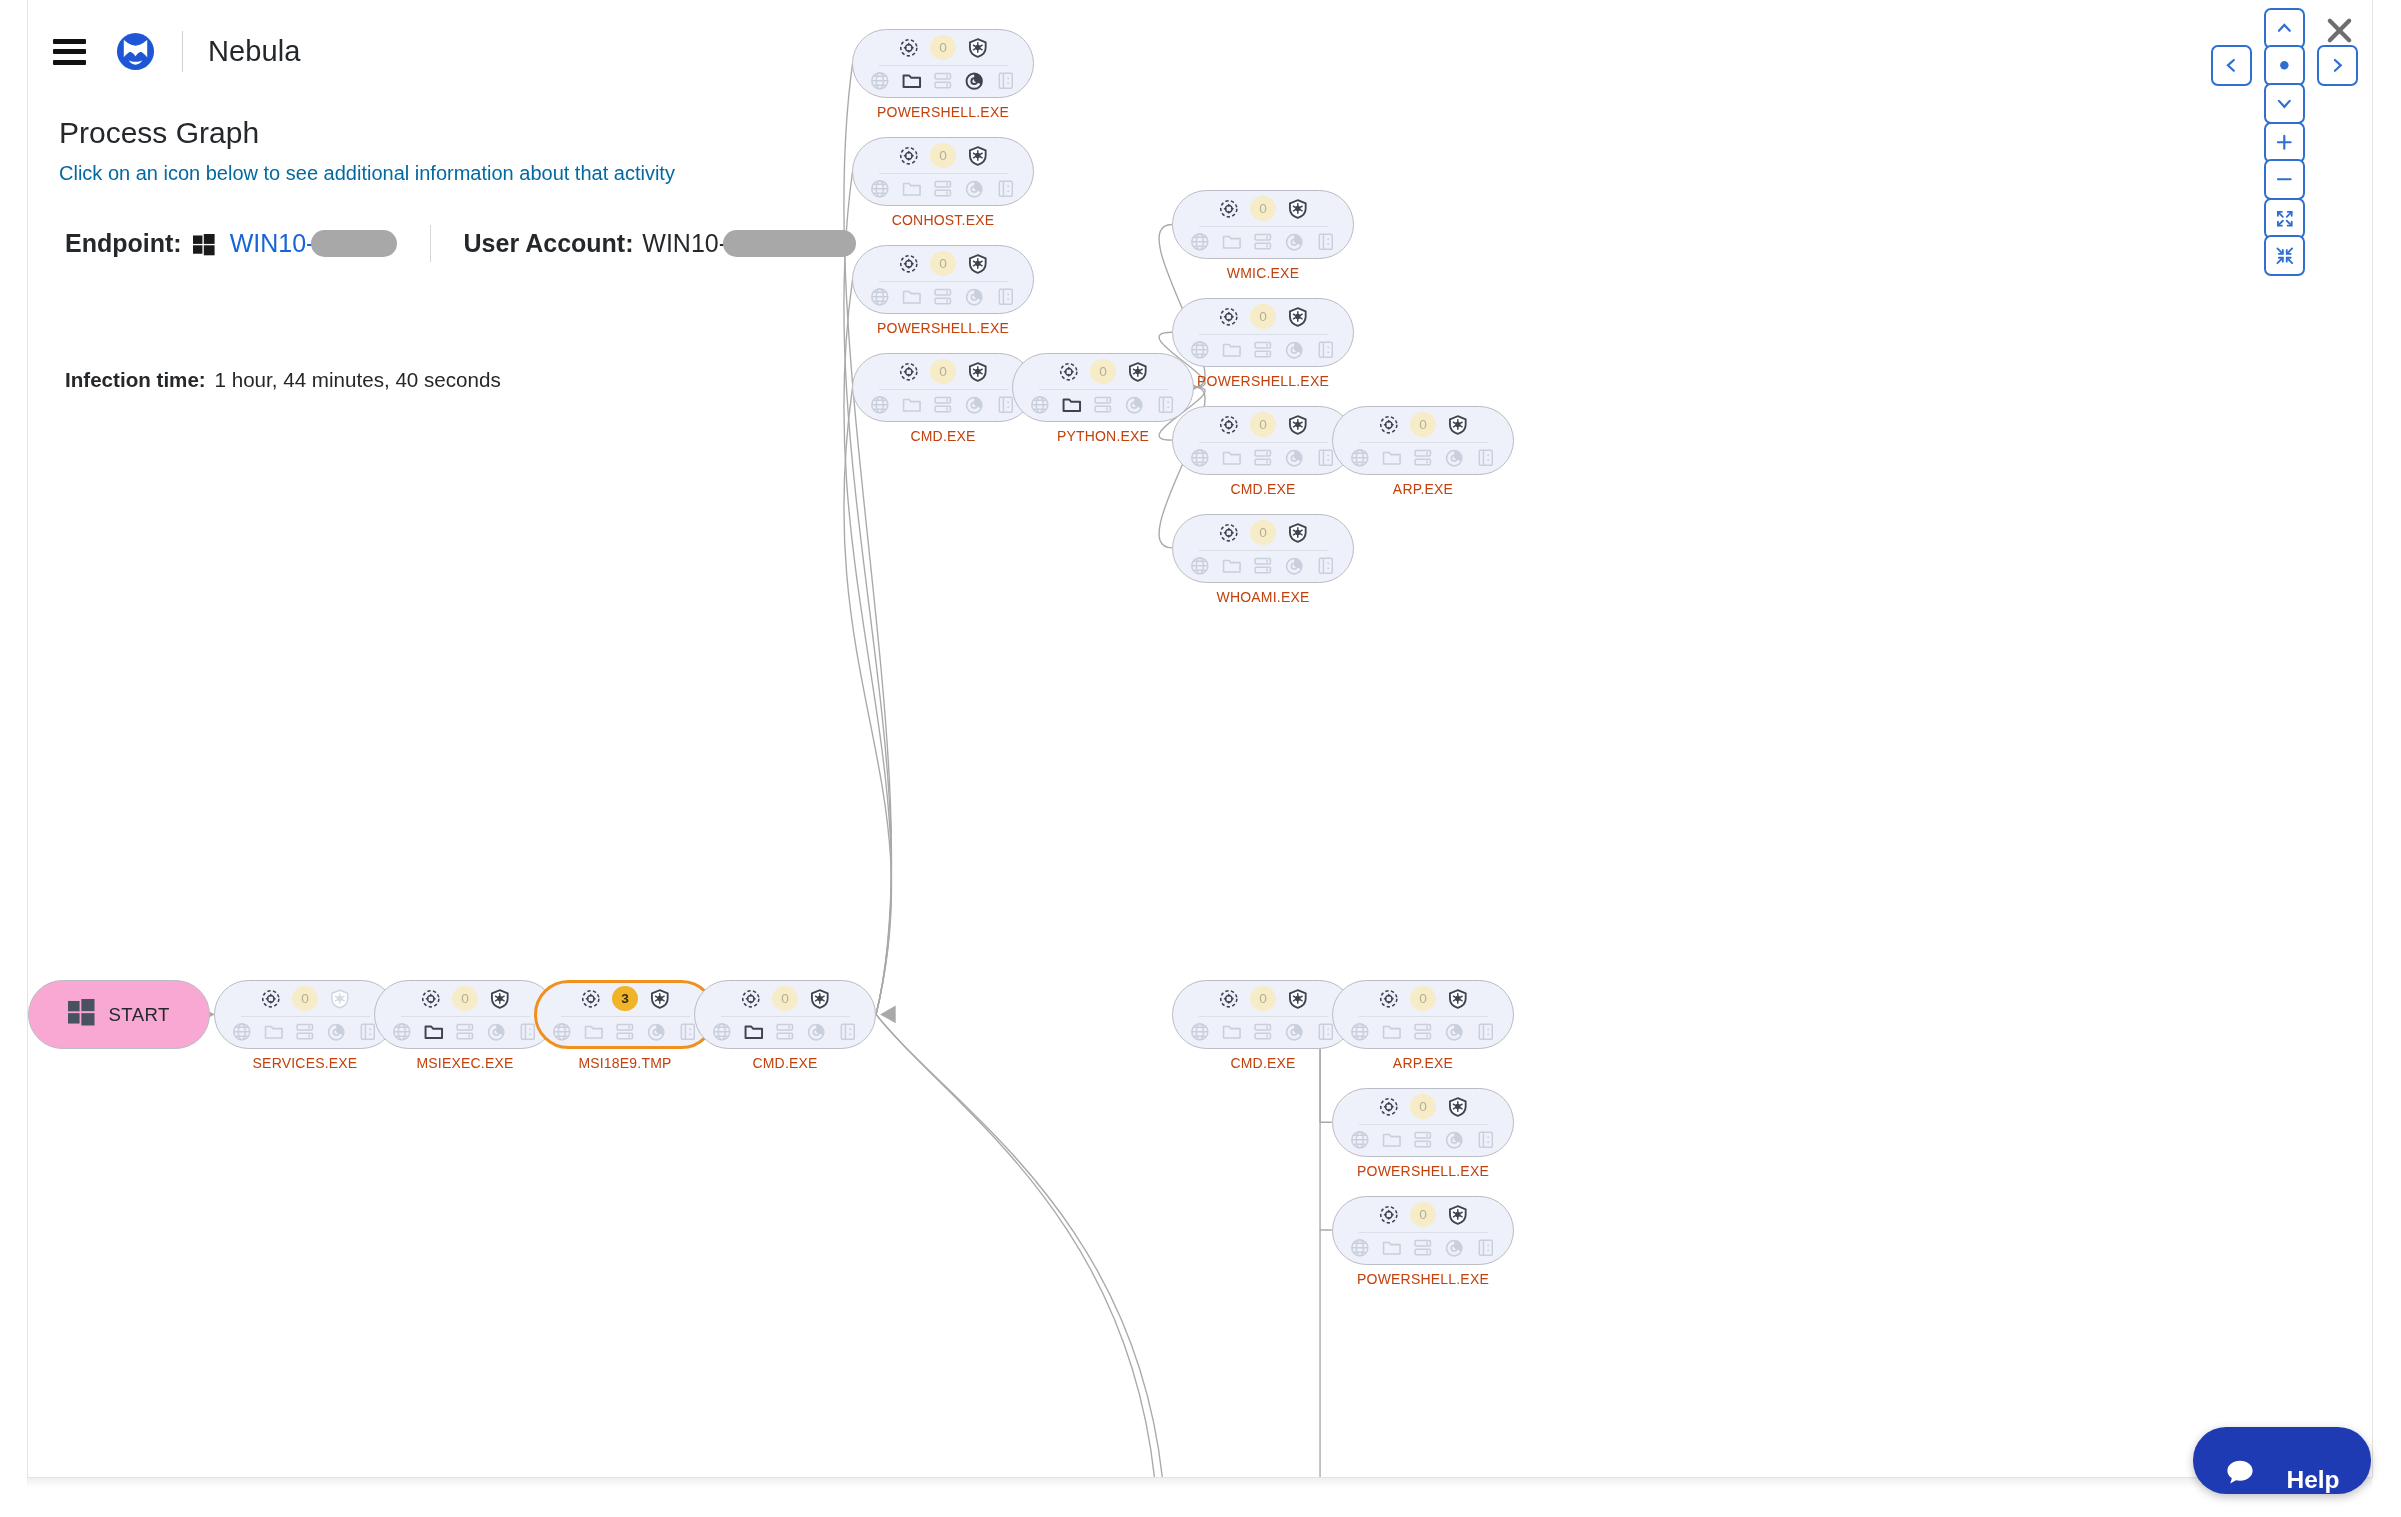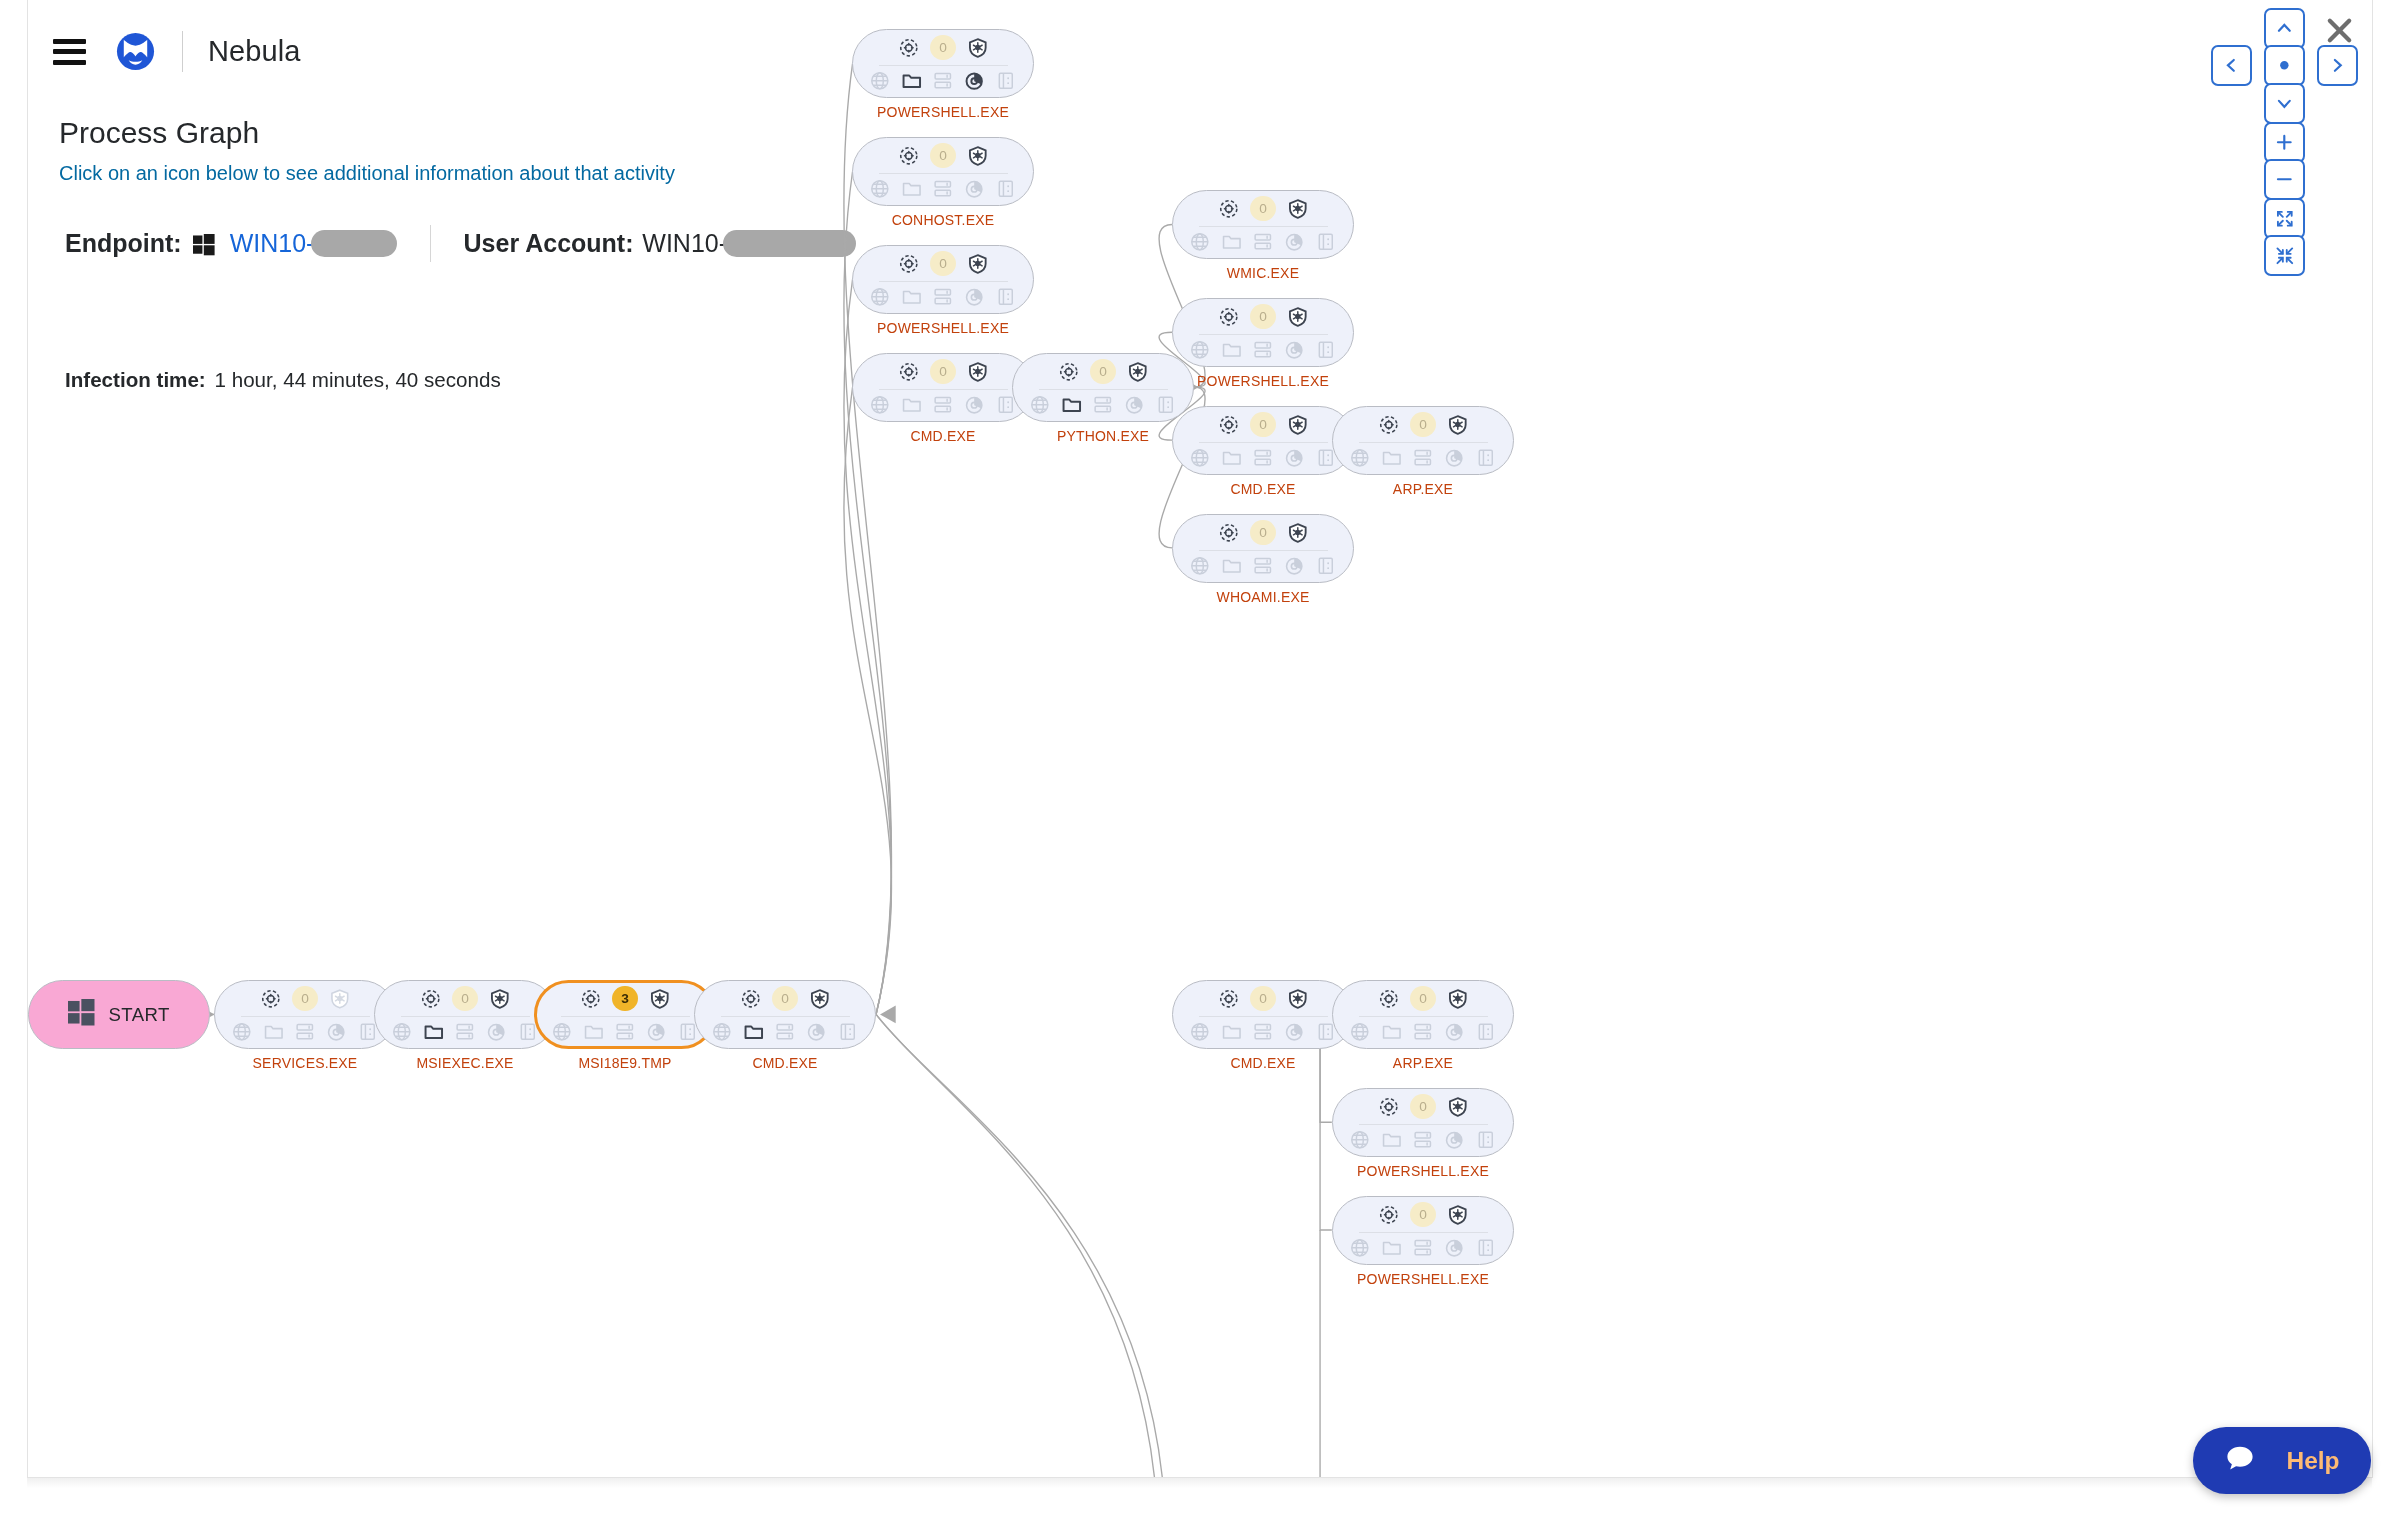--- a/index.html
+++ b/index.html
@@ -90,22 +90,22 @@
     position:absolute; width:41px; height:41px; border:2px solid #2f6fd0;
     border-radius:6.9px; background:#fff; display:flex; align-items:center; justify-content:center;
     color:#2f6fd0; cursor:pointer;
   }
   .ctl svg { display:block; }
   .closebtn { position:absolute; width:41px; height:41px; display:flex; align-items:center; justify-content:center; cursor:pointer; }
 
   
   .help {
     position:absolute; left:2193px; top:1427px; width:178px; height:67px;
-    background:#1f3bb3; border-radius:33px; display:flex; align-items:center; justify-content:center;
-    gap:30px; color:#fdba74; font-size:24.5px; font-weight:700;
+    background:#1f3bb3; border-radius:33px; display:flex; align-items:flex-end; justify-content:center;
+    gap:30px; color:#ffffff; font-size:24.5px; font-weight:700;
     box-shadow:0 2.9px 9.8px rgba(0,0,0,.25); cursor:pointer;
   }
 </style>
 </head>
 <body>
 
 <div id="app">
 
   <div class="frame-left"></div>
   <div class="frame-right"></div>

